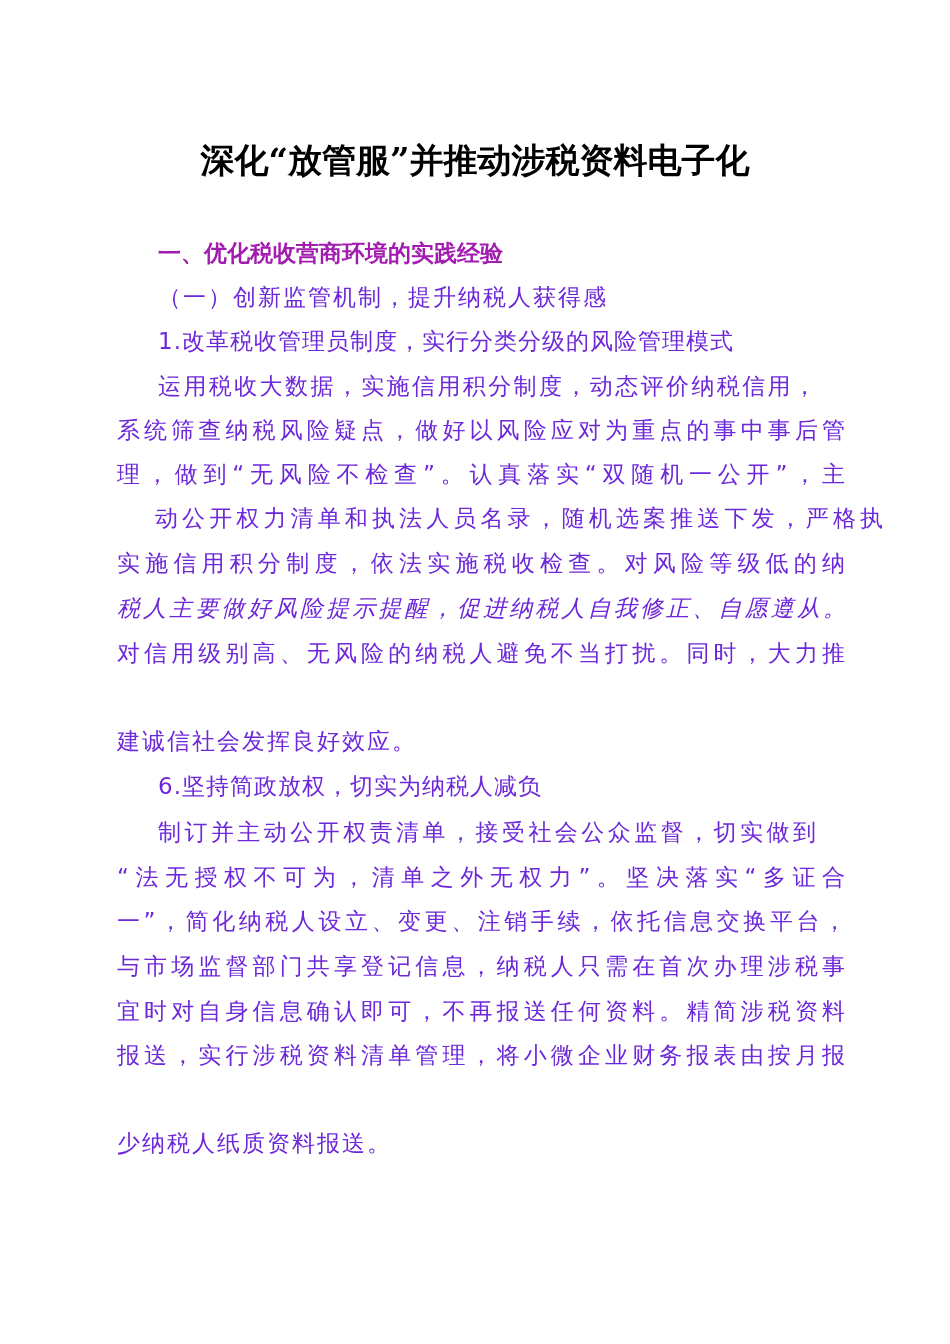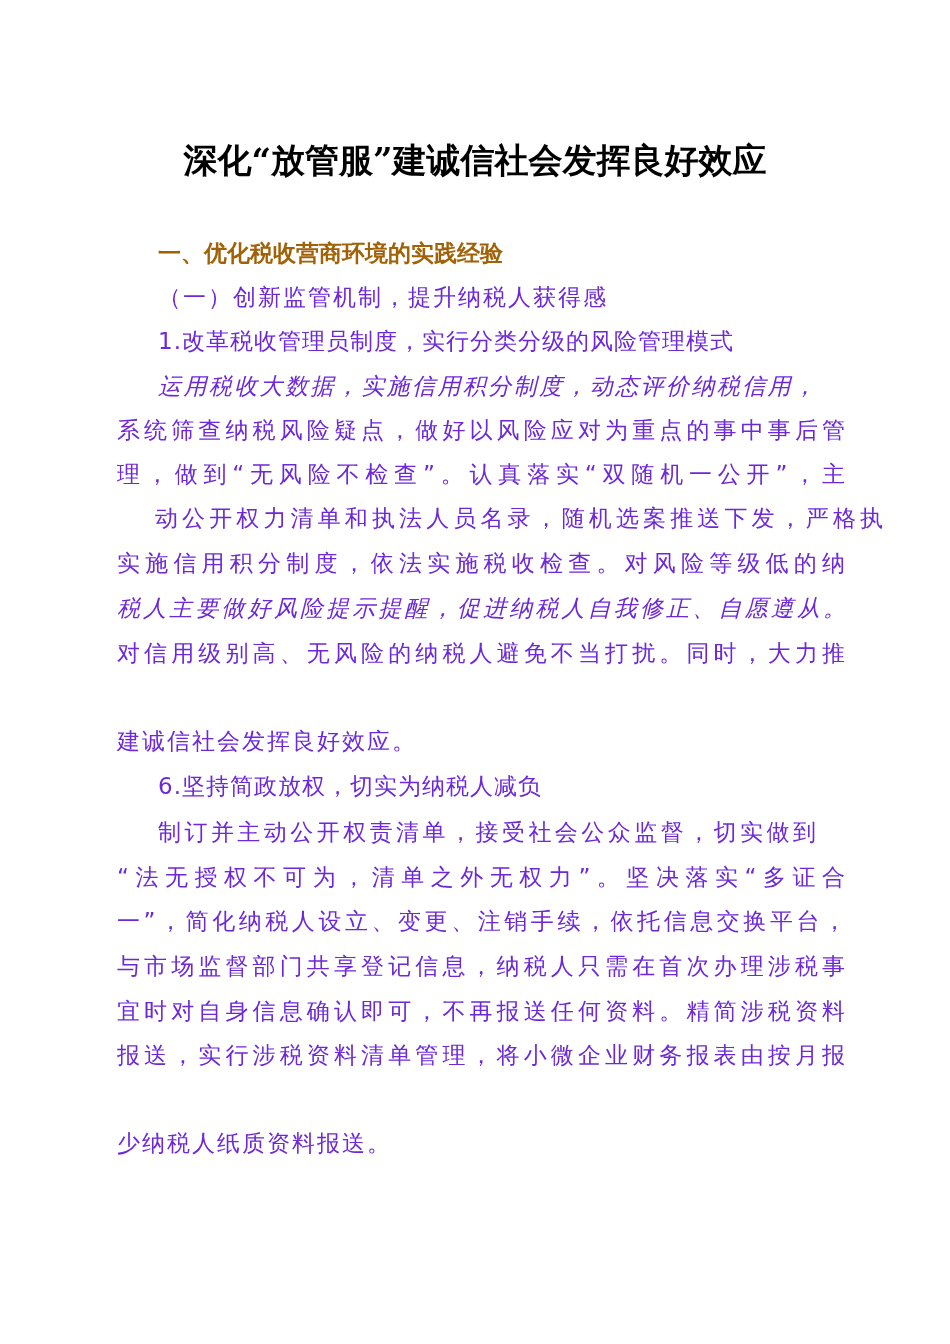--- a/index.html
+++ b/index.html
@@ -6,48 +6,48 @@
     body { width: 950px; height: 1344px; position: relative; overflow: hidden; color: #111111; }
     .page { position: absolute; left: 0; top: 0; width: 950px; height: 1344px; background: #fff; }
     .title {
       position: absolute; left: 0; width: 950px; top: 138px; text-align: center;
       font-family: "DejaVu Serif", "Liberation Serif", serif; font-weight: bold;
       font-size: 34px; line-height: 44px; letter-spacing: 0px; color: #000;
     }
     .h1 {
       position: absolute; left: 158px; top: 236px;
       font-family: "DejaVu Sans", "Liberation Sans", sans-serif; font-weight: bold;
-      font-size: 23px; line-height: 34px; color: #a16207;
+      font-size: 23px; line-height: 34px; color: #a21caf;
     }
     .line {
       position: absolute; left: 117px; width: 730px;
       font-family: "DejaVu Sans", "Liberation Sans", sans-serif;
       font-size: 23px; line-height: 34px; color: #6d28d9;
       white-space: nowrap; text-align: justify; text-align-last: justify;
       letter-spacing: 2px;
     }
     .line.indent { left: 158px; width: 660px; }
     .line.last { text-align-last: left; }
     .line.h2 { left: 158px; text-align-last: left; }
     .line.h3 { left: 158px; text-align-last: left; letter-spacing: 1px; }
   </style>
 </head>
 <body>
 
 <div class="page">
 
-  <div class="title">深化“放管服”建诚信社会发挥良好效应</div>
+  <div class="title">深化“放管服”并推动涉税资料电子化</div>
 
   <div class="h1">一、优化税收营商环境的实践经验</div>
 
   <div class="line h2" style="top:280px;">（一）创新监管机制，提升纳税人获得感</div>
 
   <div class="line h3" style="top:324px;">1.改革税收管理员制度，实行分类分级的风险管理模式</div>
 
-  <div class="line indent" style="top:369px;font-style:italic;">运用税收大数据，实施信用积分制度，动态评价纳税信用，</div>
+  <div class="line indent" style="top:369px;">运用税收大数据，实施信用积分制度，动态评价纳税信用，</div>
   <div class="line" style="top:413px;">系统筛查纳税风险疑点，做好以风险应对为重点的事中事后管</div>
   <div class="line" style="top:457px;">理，做到“无风险不检查”。认真落实“双随机一公开”，主</div>
   <div class="line" style="top:501px;margin-left:38px;">动公开权力清单和执法人员名录，随机选案推送下发，严格执</div>
   <div class="line" style="top:546px;">实施信用积分制度，依法实施税收检查。对风险等级低的纳</div>
   <div class="line" style="top:591px; letter-spacing:1px;font-style:italic;">税人主要做好风险提示提醒，促进纳税人自我修正、自愿遵从。</div>
   <div class="line" style="top:636px;">对信用级别高、无风险的纳税人避免不当打扰。同时，大力推</div>
   <div class="line last" style="top:724px;">建诚信社会发挥良好效应。</div>
 
   <div class="line h3" style="top:769px;">6.坚持简政放权，切实为纳税人减负</div>
 

